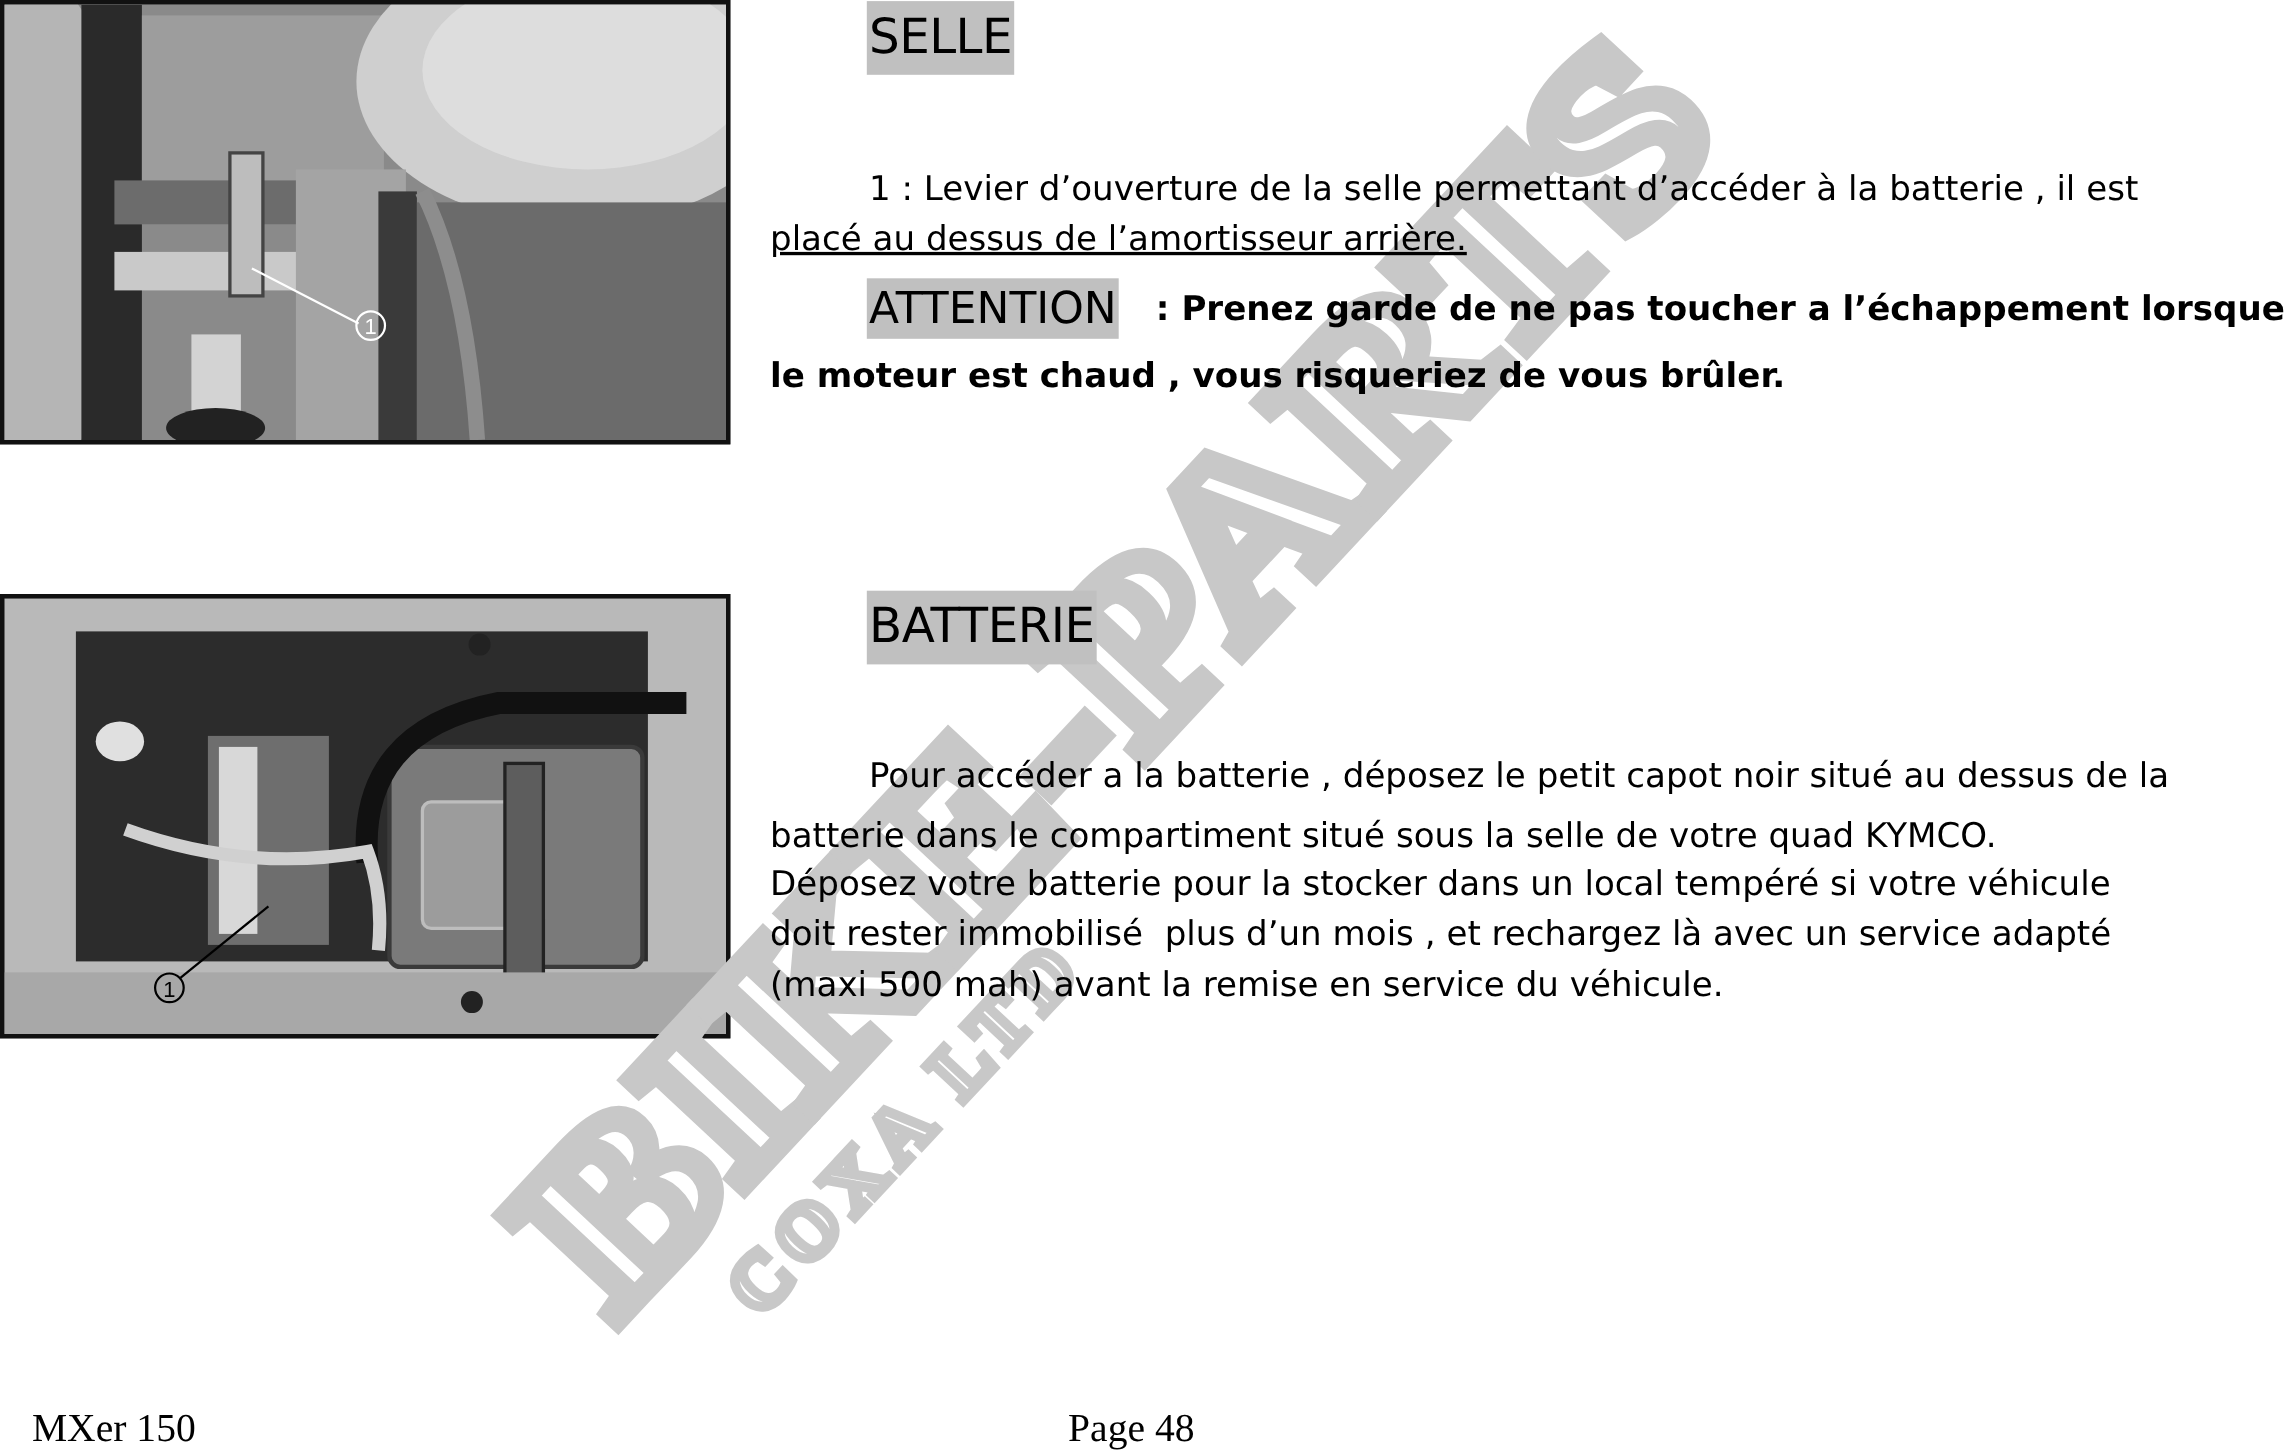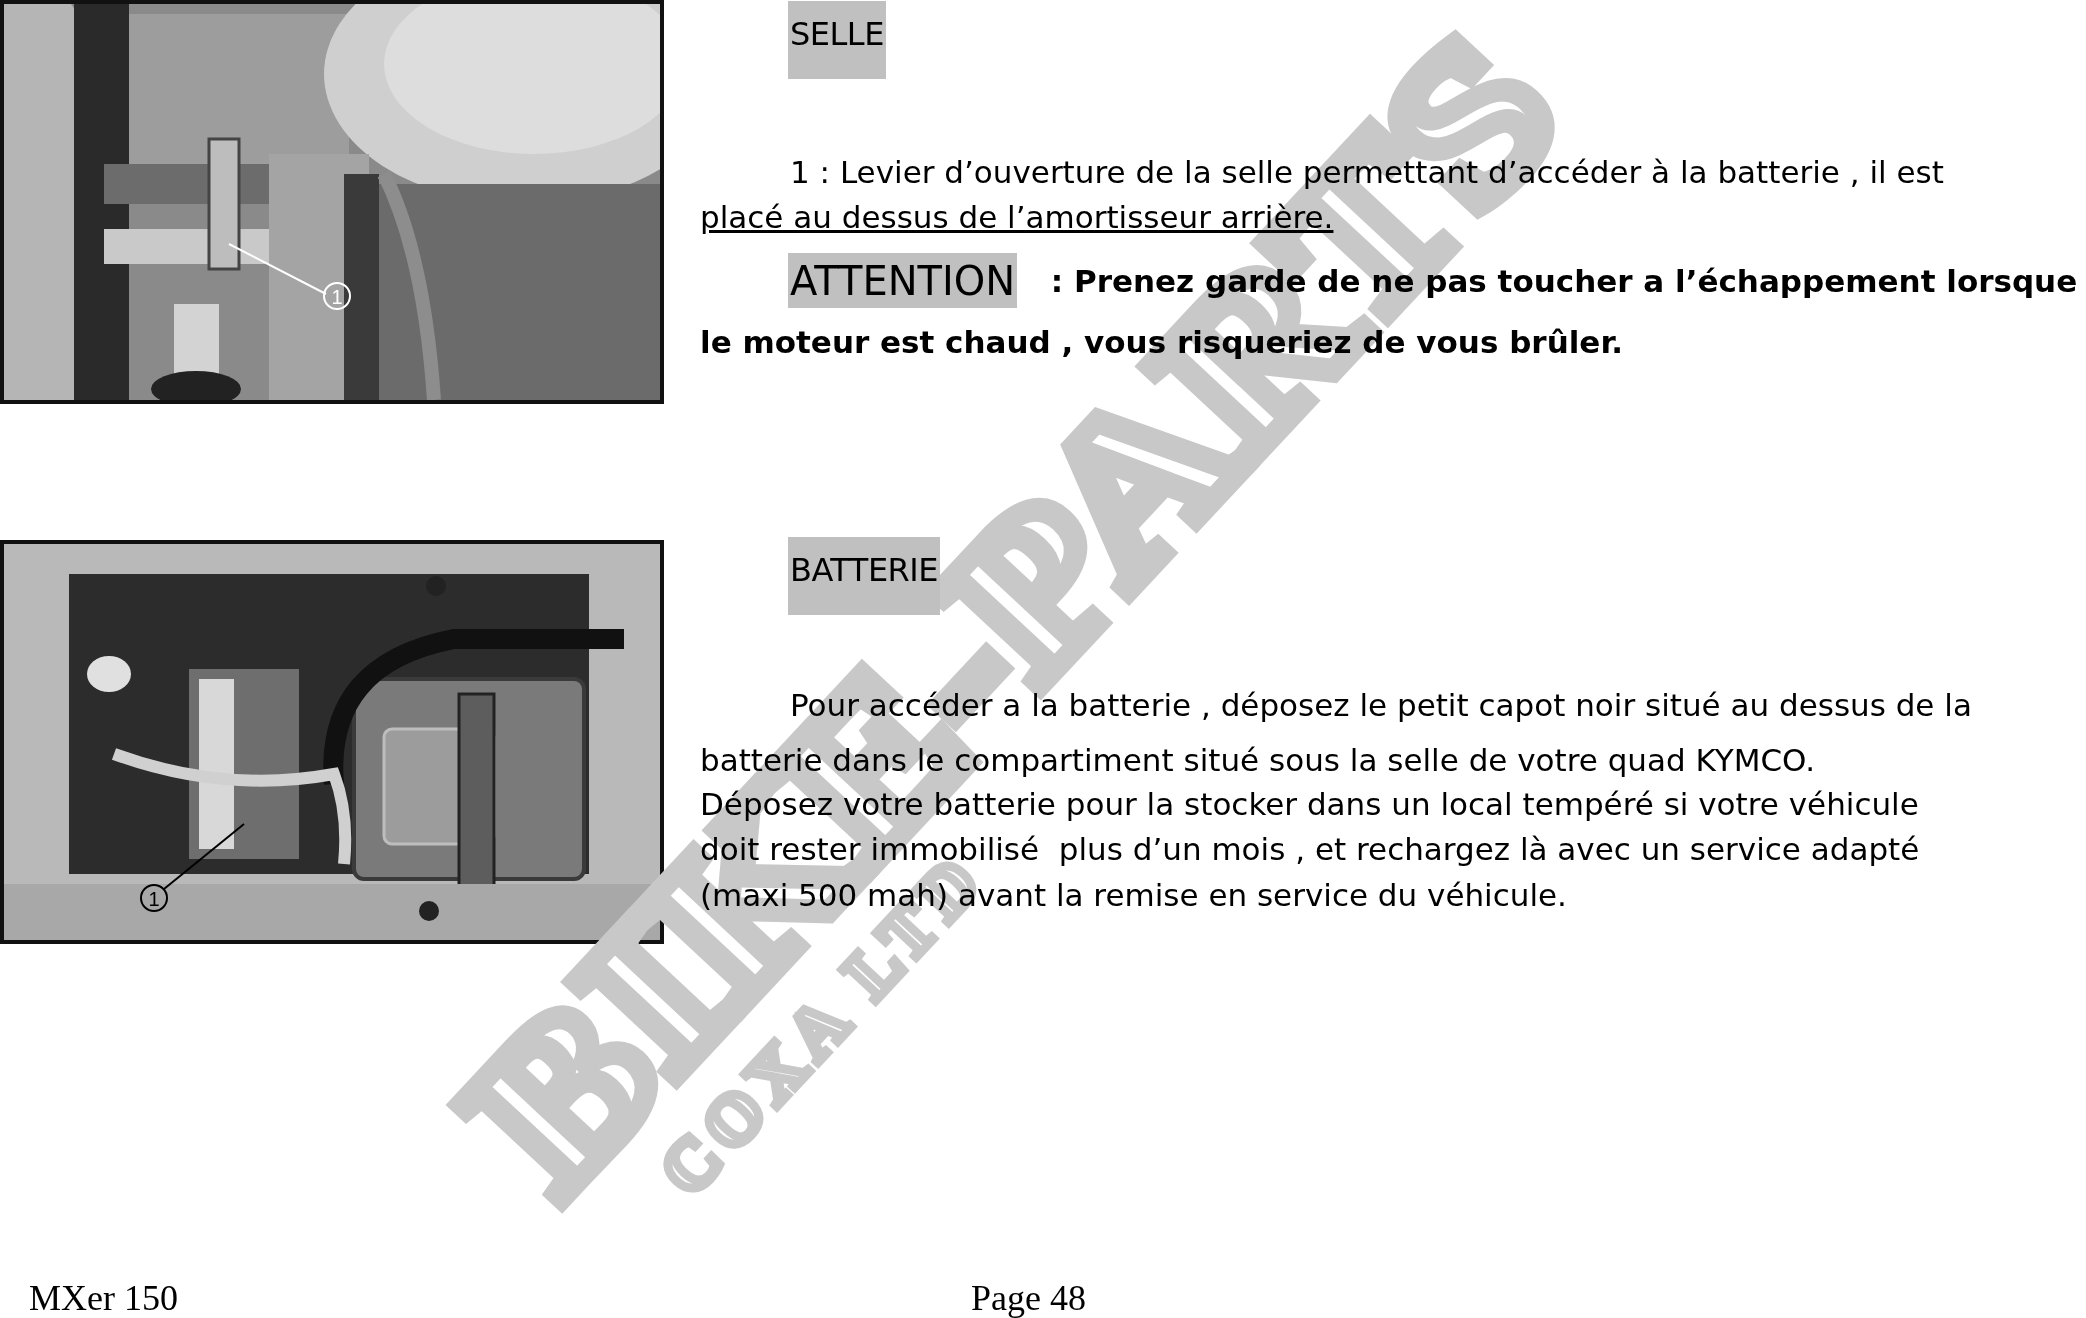--- a/index.html
+++ b/index.html
@@ -12,21 +12,21 @@
       position: absolute; left: 0; width: 664px; box-sizing: border-box;
       border: 4px solid #111; overflow: hidden; background: #777;
     }
     #photo-selle { top: 0; height: 404px; }
     #photo-batterie { top: 540px; height: 404px; }
     .photo svg { display: block; width: 100%; height: 100%; }
 
     
     .heading {
       position: absolute; left: 788px; background: #c0c0c0;
-      font-size: 32px; line-height: 66px; height: 78px; padding: 0 2px;
+      font-size: 44px; line-height: 66px; height: 67px; padding: 0 2px;
       letter-spacing: -0.5px; z-index: 3;
     }
     #heading-selle { top: 1px; }
     #heading-batterie { top: 537px; }
 
     
     .line {
       position: absolute; left: 700px; white-space: pre; font-size: 31px;
       line-height: 40px; z-index: 3;
     }

